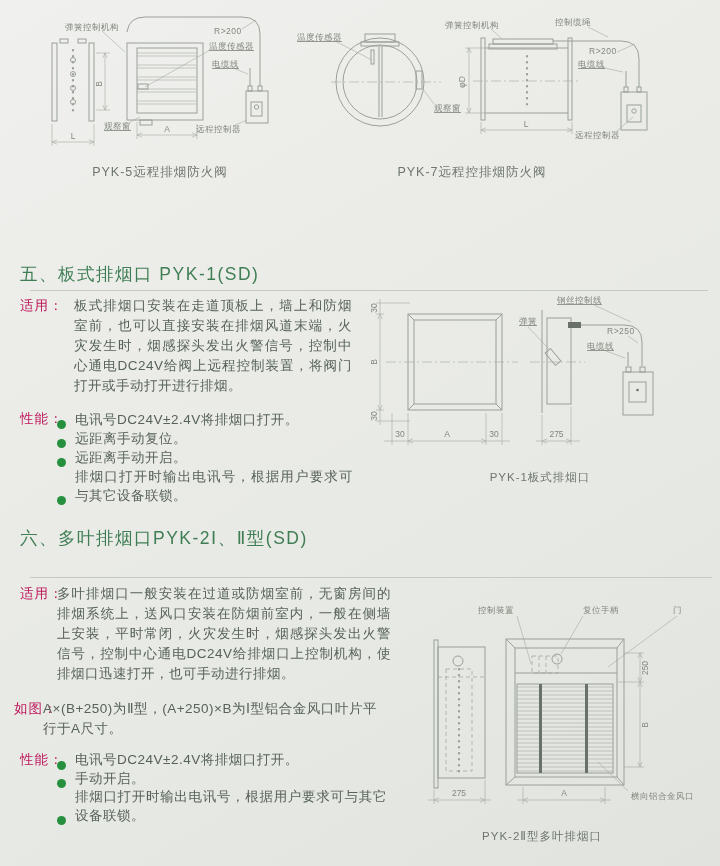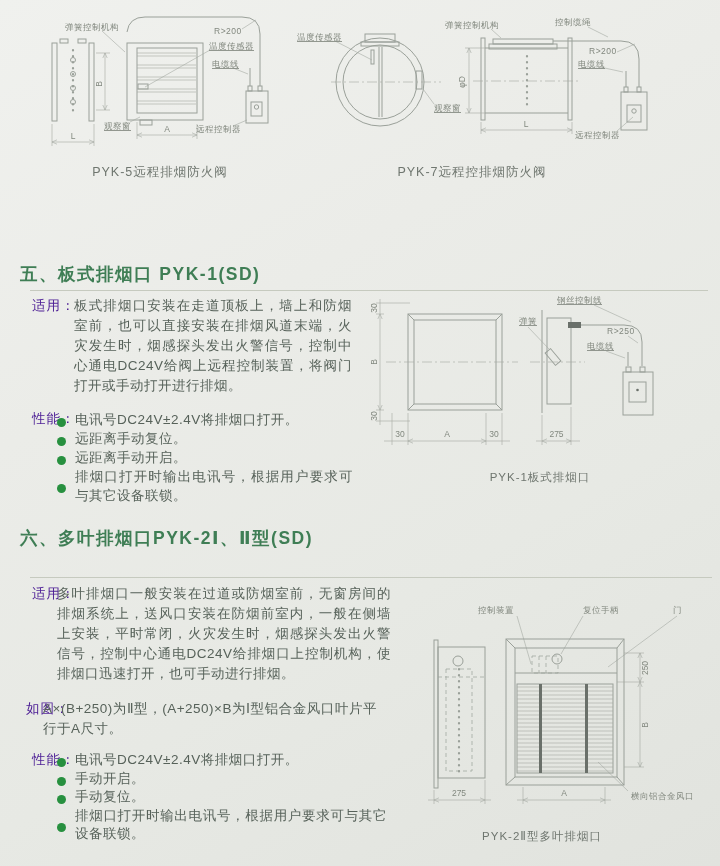--- a/index.html
+++ b/index.html
@@ -1,28 +1,28 @@
 <!DOCTYPE html>
 <html><head>
 <meta charset="utf-8">
 <style>
   html,body { margin:0; padding:0; }
   body {
     width:720px; height:866px; position:relative; overflow:hidden;
     font-family:"Liberation Sans","DejaVu Sans",sans-serif;
     background:linear-gradient(150deg,#f0f1ee 0%,#ebece8 35%,#e7e9e4 65%,#e1e3de 100%);
   }
-  .sec-heading { position:absolute; font-size:17.5px; font-weight:700; color:#3f7e55; letter-spacing:1.5px; white-space:nowrap; }
+  .sec-heading { position:absolute; font-size:17.5px; font-weight:400; color:#3f7e55; letter-spacing:1.5px; white-space:nowrap; }
   .rule { position:absolute; height:1px; background:#c6cabf; }
-  .side-label { position:absolute; font-size:13.5px; color:#4c1d95; letter-spacing:1px; white-space:nowrap;margin-left:12px; }
+  .side-label { position:absolute; font-size:13.5px; color:#be185d; letter-spacing:1px; white-space:nowrap; }
   .para { position:absolute; font-size:13.5px; color:#57625a; text-align:justify; letter-spacing:0.5px; }
   .para5 { line-height:20px; }
   .para6 { line-height:20px; }
   ul.plist { position:absolute; list-style:none; margin:0; padding:0; }
-  ul.plist li { display:flex; align-items:center; margin:0; padding:0; }
+  ul.plist li { display:flex; align-items:flex-end; margin:0; padding:0; }
   ul.plist .dot { flex:0 0 9px; width:9px; height:9px; border-radius:50%; background:#27903f; margin-top:5px; margin-right:9px; }
   ul.plist .pi { font-size:13.5px; color:#57625a; text-align:justify; letter-spacing:0.5px; }
   .lh19 .pi { line-height:19px; }
   .lh18 .pi { line-height:18.5px; }
   svg.dwg { position:absolute; overflow:visible; }
   svg .ln  { stroke:#9aa099; stroke-width:1; fill:none; }
   svg .thin{ stroke:#a4aaa2; stroke-width:0.6; fill:none; }
   svg .dashdot { stroke:#a4aaa2; stroke-width:0.6; fill:none; stroke-dasharray:10 3 2 3; }
   svg .dashed  { stroke:#9aa099; stroke-width:0.7; fill:none; stroke-dasharray:4 3; }
   svg .dots { stroke:#9aa099; stroke-width:2.2; fill:none; stroke-dasharray:0.5 5.5; stroke-linecap:round; }
@@ -268,24 +268,20 @@
   <li>
       <span class="dot"></span>
       <span class="pi">电讯号DC24V±2.4V将排烟口打开。</span>
     </li>
   <li>
       <span class="dot"></span>
       <span class="pi">手动开启。</span>
     </li>
   <li>
       <span class="dot"></span>
-      <span class="pi">手动复位。</span>
-    </li>
-  <li>
-      <span class="dot"></span>
       <span class="pi">排烟口打开时输出电讯号，根据用户要求可与其它设备联锁。</span>
     </li>
 </ul>
 
 <svg class="dwg" style="left:420px;top:595px" width="300" height="265" viewBox="0 0 300 265">
   <g class="thin">
     <line x1="97" y1="21" x2="111" y2="69"></line>
     <line x1="163" y1="21" x2="141" y2="59"></line>
     <line x1="257" y1="21" x2="188" y2="72"></line>
     <line x1="208" y1="196" x2="178" y2="167"></line>

